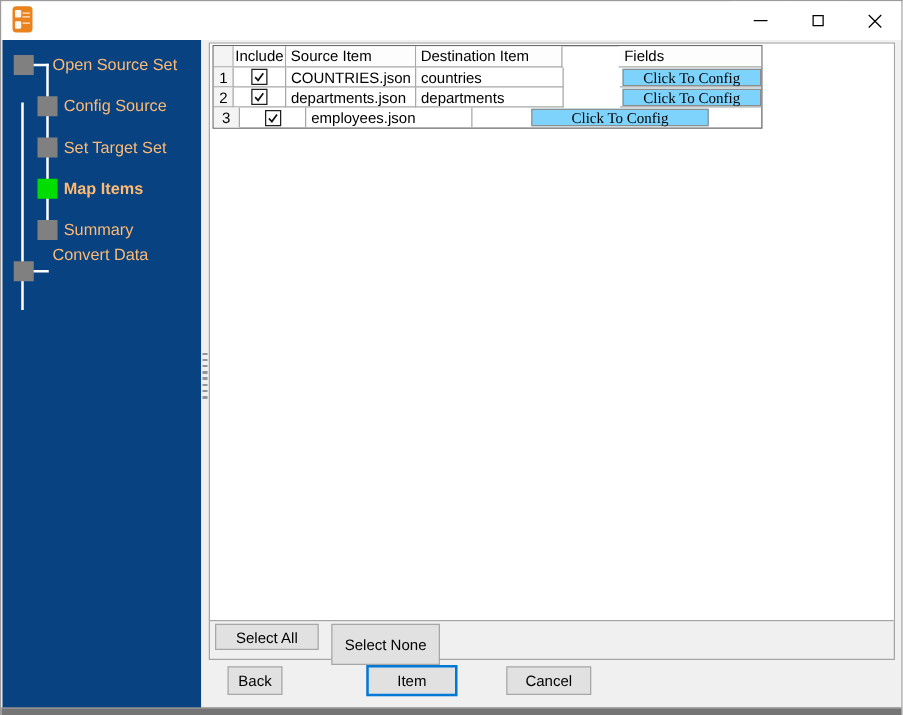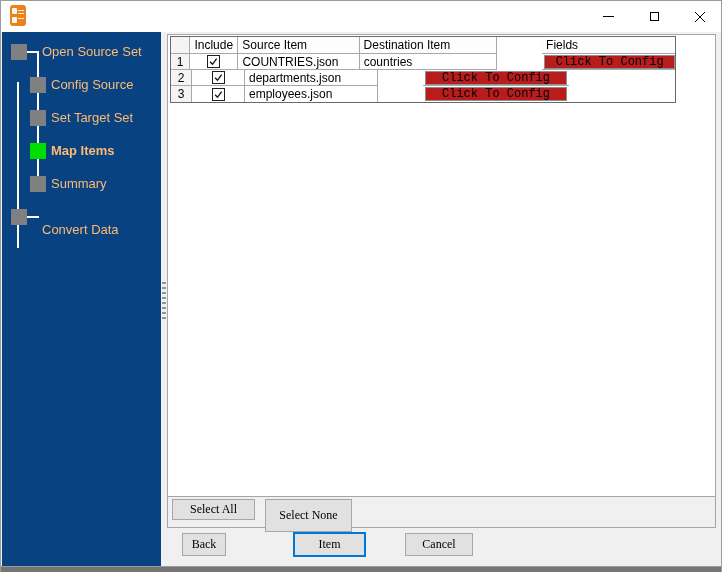--- a/index.html
+++ b/index.html
@@ -40,46 +40,46 @@
   .splitter-grip { position:absolute; left:1px; top:250px; width:4px; height:38px;
      background:repeating-linear-gradient(to bottom, #8f949a 0 2px, rgba(0,0,0,0) 2px 5px); }
 
   
   .panel { position:absolute; left:166px; top:2px; width:549px; height:494px;
            border:1px solid #a6a6a6; background:#f0f0f0; }
   .white-zone { position:absolute; left:0; top:0; width:547px; height:462px; background:#ffffff;
                 border-bottom:1px solid #a6a6a6; }
 
   
-  .grid { position:absolute; left:2px; top:1px; border:1px solid #696969; background:#fff; width:506px; }
+  .grid { position:absolute; left:2px; top:1px; border:1px solid #696969; background:#fff; width:440px; }
   .grid-row { display:flex; height:16px; }
   .grid-row.header { height:17px; }
   .gc { border-right:1px solid #a8a8a8; border-bottom:1px solid #a8a8a8; height:100%;
         display:flex; align-items:center; overflow:hidden; white-space:nowrap; }
   .gc.last { border-right:none;margin-left:45px; }
   .grid-row.r3 .gc { border-bottom:none; }
   .c-num  { width:21px; justify-content:center; background:#f4f4f4; }
   .c-inc  { width:53px; justify-content:center; }
   .c-src  { width:133px; padding-left:4px; }
   .c-dst  { width:151px; padding-left:4px; }
   .c-fld  { width:146px; padding-left:4px; }
   .grid-row.header .c-inc { justify-content:center; padding-left:0; }
   .grid-row.header .gc { background:#fdfdfd; }
   .grid-row.header .c-num { background:#f4f4f4; }
 
   .checkbox { width:13px; height:13px; background:#fff; border:1px solid #1f1f1f;
               display:flex; align-items:center; justify-content:center; }
 
-  .cfg-btn { width:142px; height:14px; margin-left:1px; background:#b91c1c; border:1px solid #8e8e8e;
-             font-size:12px; font-family:Liberation Mono, monospace; line-height:12px;
+  .cfg-btn { width:142px; height:14px; margin-left:1px; background:#7dd3fc; border:1px solid #8e8e8e;
+             font-size:12px; font-family:Liberation Serif, serif; line-height:12px;
              display:flex; align-items:center; justify-content:center; padding:0; }
 
   
   .win-btn { position:absolute; background:#e1e1e1; border:1px solid #a7a7a7;
-             font-size:12px; font-family:Liberation Serif, serif;
+             font-size:12px; font-family:Liberation Sans, sans-serif;
              display:flex; align-items:center; justify-content:center; padding:0; }
   .sel-all  { left:4px;  top:464px; width:83px; height:21px; }
   .sel-none { left:97px; top:464px; width:87px; height:33px; }
 
   .nav-back   { left:181px; top:501px; width:44px; height:23px; }
   .nav-next   { left:292px; top:500px; width:73px; height:25px; border:2px solid #0078d7; }
   .nav-cancel { left:404px; top:501px; width:68px; height:23px; }
 
   
   .bottom-strip { position:absolute; left:0; bottom:0; width:722px; height:6px; background:#757575;
@@ -124,21 +124,21 @@
       <div class="step-square" style="left:28px; top:78px;"></div>
       <div class="step-square active" style="left:28px; top:111px;"></div>
       <div class="step-square" style="left:28px; top:144px;"></div>
       <div class="step-square" style="left:9px;  top:177px;"></div>
 
       <div class="step-label" style="left:40px; top:12px;">Open Source Set</div>
       <div class="step-label" style="left:49px; top:45px;">Config Source</div>
       <div class="step-label" style="left:49px; top:78px;">Set Target Set</div>
       <div class="step-label active" style="left:49px; top:111px;">Map Items</div>
       <div class="step-label" style="left:49px; top:144px;">Summary</div>
-      <div class="step-label" style="left:40px; top:190px;">Convert Data</div>
+      <div class="step-label" style="left:40px; top:164px;">Convert Data</div>
     </div>
 
     <div class="splitter">
       <div class="splitter-grip"></div>
     </div>
 
     <div class="panel">
       <div class="white-zone">
 
         <div class="grid">
@@ -170,20 +170,21 @@
           <div class="grid-row r2">
             <div class="gc c-num">2</div>
             <div class="gc c-inc">
               <span class="checkbox">
                 <svg width="13" height="13" viewBox="0 0 13 13">
                   <polyline points="2.5,6.8 5.3,9.8 10.2,3" fill="none" stroke="#111" stroke-width="1.6"></polyline>
                 </svg>
               </span>
             </div>
             <div class="gc c-src">departments.json</div>
+            <div class="gc c-dst">departments</div>
             <div class="gc c-fld last" style="padding-left:1px;">
               <button class="cfg-btn">Click To Config</button>
             </div>
           </div>
 
           <div class="grid-row r3">
             <div class="gc c-num">3</div>
             <div class="gc c-inc">
               <span class="checkbox">
                 <svg width="13" height="13" viewBox="0 0 13 13">

